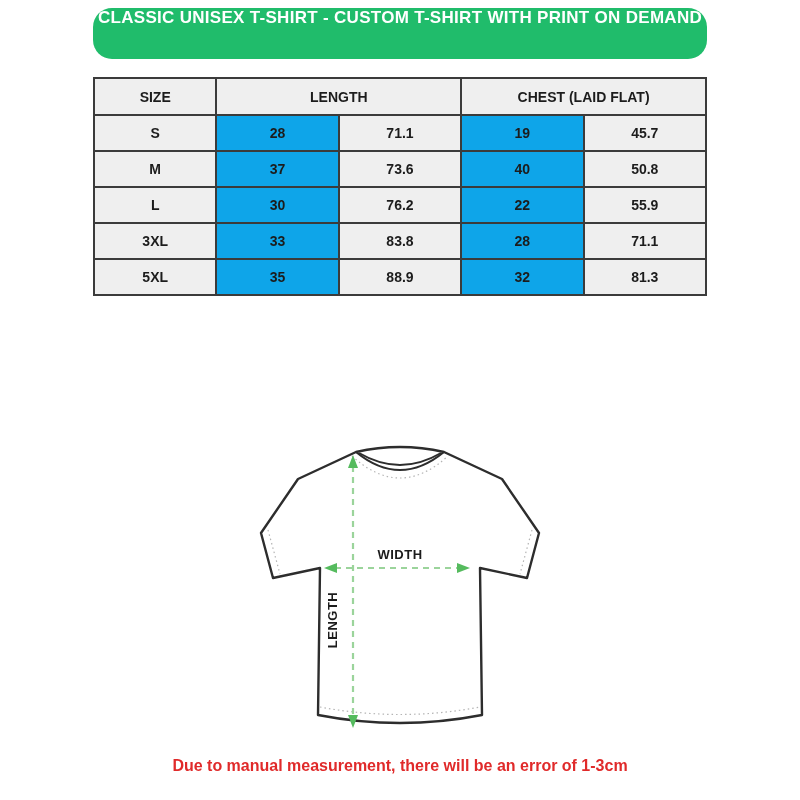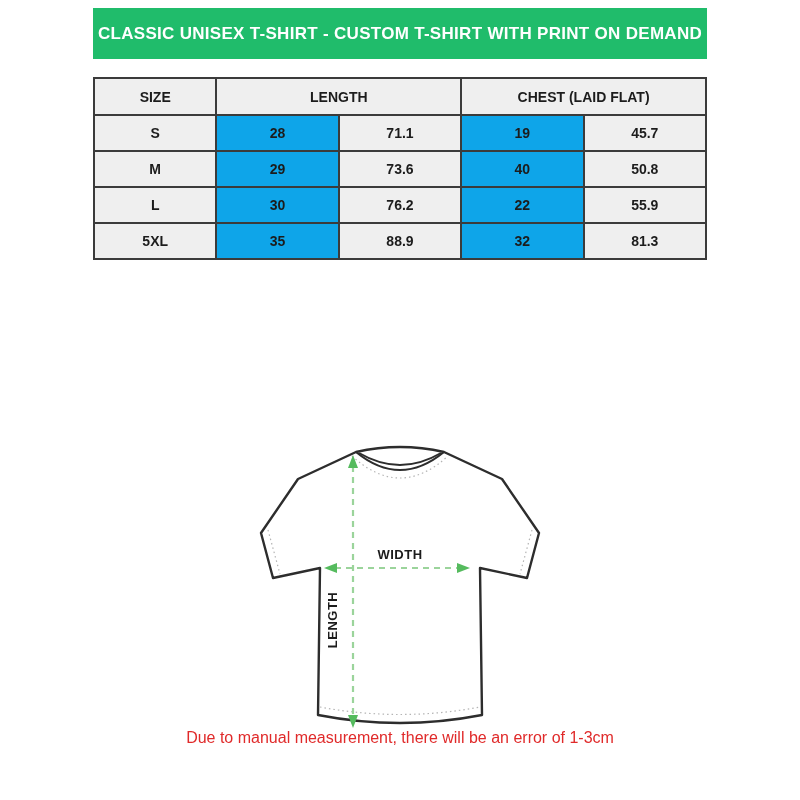--- a/index.html
+++ b/index.html
@@ -10,21 +10,21 @@
     color: #1c1c1c;
     overflow: hidden;
   }
 
   
   .banner {
     position: absolute;
     left: 93px; top: 8px;
     width: 614px; height: 51px;
     background: var(--banner-green);
-    display: flex; align-items: center; justify-content: center;
+    display: flex; justify-content: center; border-radius: 19px;
   }
   .banner-title {
     color: #ffffff;
     font-size: 17px;
     font-weight: 700;
     letter-spacing: 0.3px;
     white-space: nowrap;
   }
 
   
@@ -84,26 +84,26 @@
     fill: #1c1c1c;
     font-family: "Liberation Sans", sans-serif;
     font-size: 13px;
     font-weight: 700;
     letter-spacing: 0.5px;
   }
 
   
   .footer-note {
     position: absolute;
-    left: 0; top: 729px;
+    left: 0; top: 757px;
     width: 100%;
     text-align: center;
     color: var(--note-red);
     font-size: 16px;
-    font-weight: 400;
+    font-weight: 700;
   }
 </style>
 </head>
 <body>
 
 <div class="banner">
   <span class="banner-title">CLASSIC UNISEX T-SHIRT - CUSTOM T-SHIRT WITH PRINT ON DEMAND</span>
 </div>
 
 <div class="size-table-wrap">
@@ -118,31 +118,38 @@
     <tbody>
         <tr>
           <td class="shaded">S</td>
           <td>28</td>
           <td class="shaded">71.1</td>
           <td>19</td>
           <td class="shaded">45.7</td>
         </tr>
         <tr>
           <td class="shaded">M</td>
-          <td>29</td>
+          <td>37</td>
           <td class="shaded">73.6</td>
           <td>40</td>
           <td class="shaded">50.8</td>
         </tr>
         <tr>
           <td class="shaded">L</td>
           <td>30</td>
           <td class="shaded">76.2</td>
           <td>22</td>
           <td class="shaded">55.9</td>
+        </tr>
+        <tr>
+          <td class="shaded">3XL</td>
+          <td>33</td>
+          <td class="shaded">83.8</td>
+          <td>28</td>
+          <td class="shaded">71.1</td>
         </tr>
         <tr>
           <td class="shaded">5XL</td>
           <td>35</td>
           <td class="shaded">88.9</td>
           <td>32</td>
           <td class="shaded">81.3</td>
         </tr>
       </tbody>
   </table>

